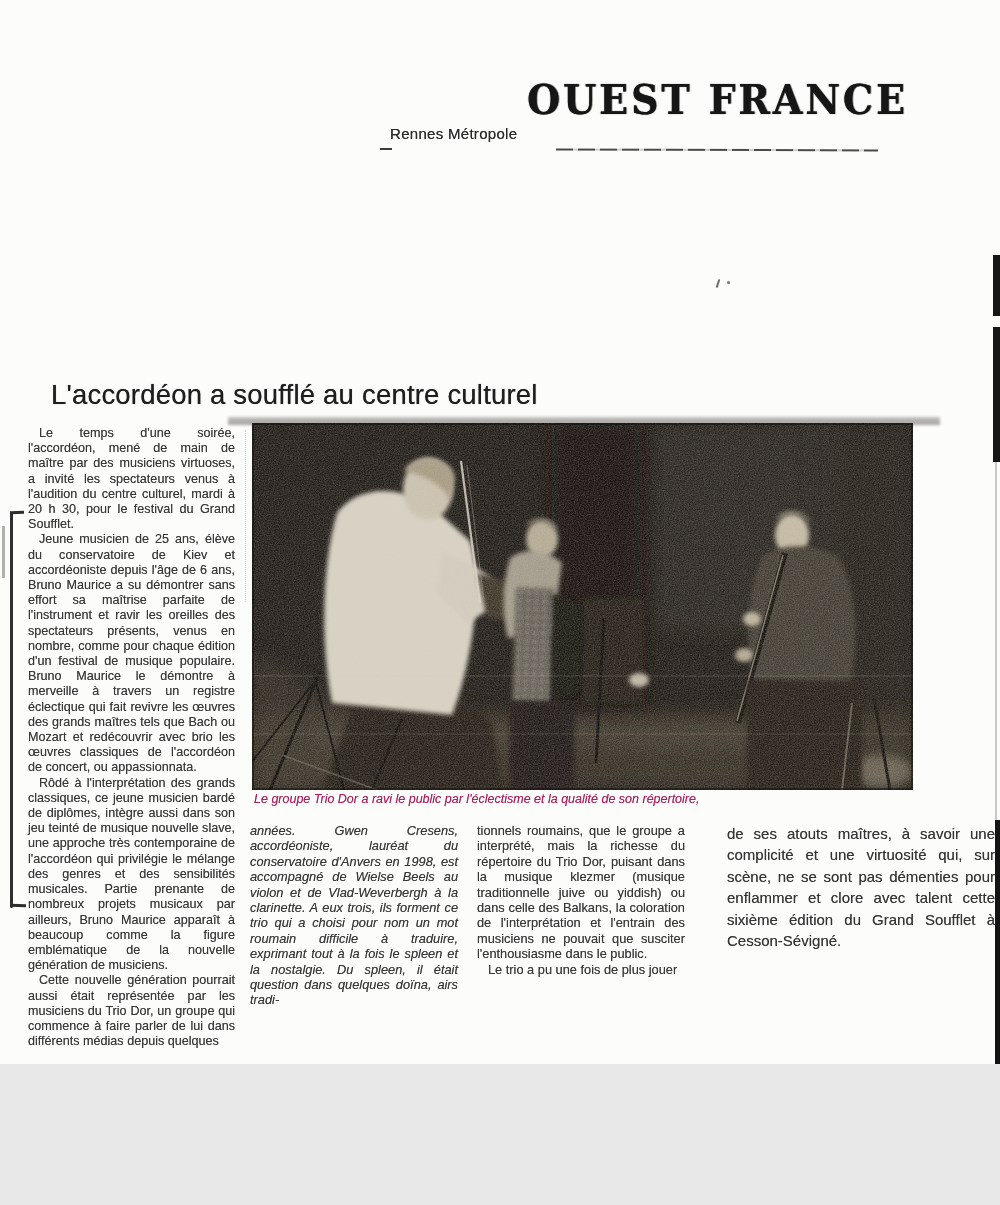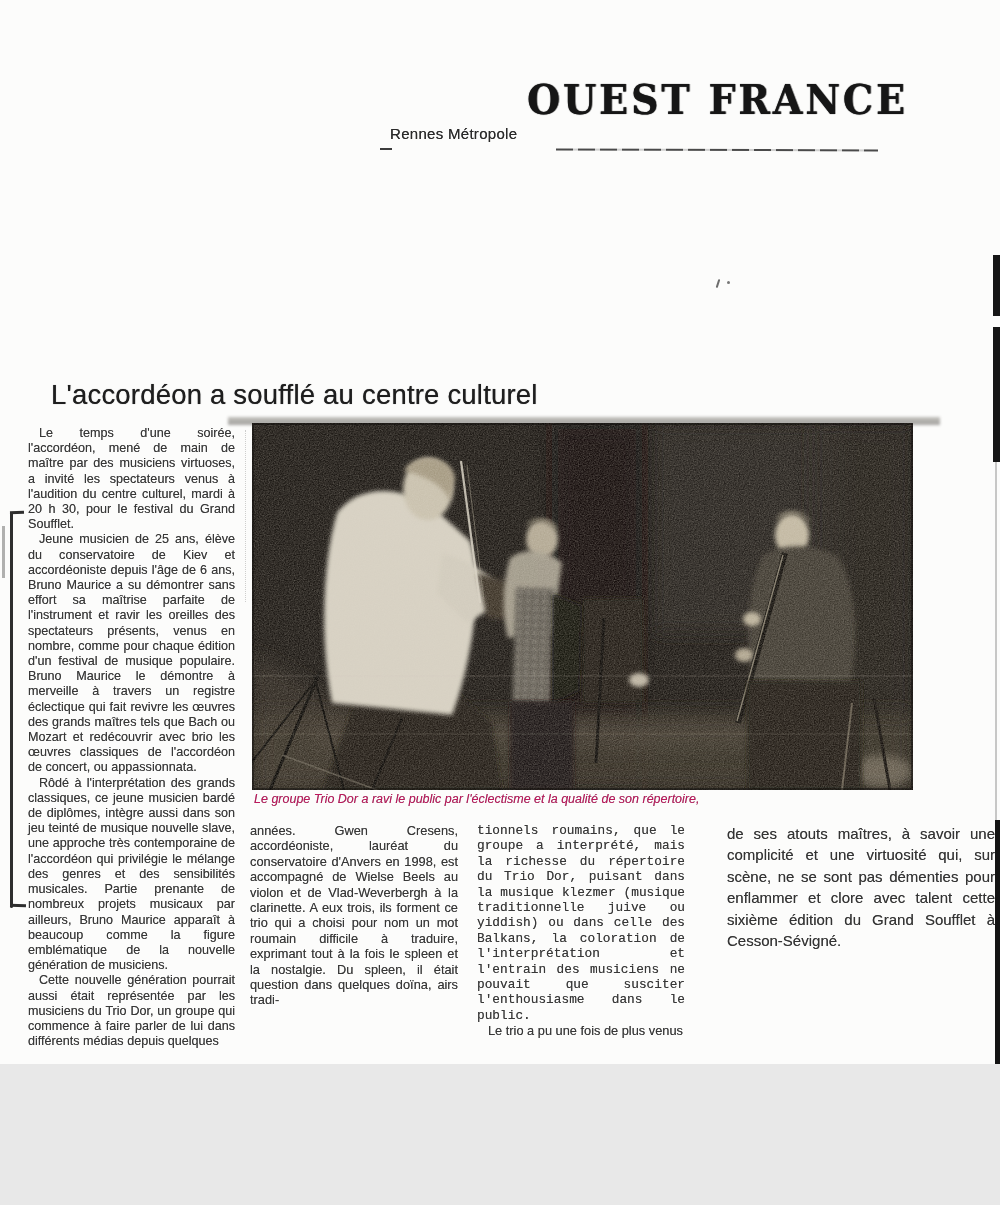--- a/index.html
+++ b/index.html
@@ -190,23 +190,23 @@
       <rect x="0" y="252" width="661" height="2" fill="#cfc8b8" opacity="0.10"></rect>
       <rect x="0" y="310" width="661" height="2" fill="#cfc8b8" opacity="0.08"></rect>
       <rect width="661" height="367" filter="url(#grain)" opacity="0.45"></rect>
       <rect x="1" y="1" width="659" height="365" fill="none" stroke="#0e0c09" stroke-width="2" opacity="0.5"></rect>
     </svg>
   </div>
 
   <div class="caption">Le groupe Trio Dor a ravi le public par l'éclectisme et la qualité de son répertoire,</div>
 
   <div class="col1 bodytext">
-    <p style="text-indent:0;">années. Gwen Cresens, accordéoniste, lauréat du conservatoire d'Anvers en 1998, est accompagné de Wielse Beels au violon et de Vlad-Weverbergh à la clarinette. A eux trois, ils forment ce trio qui a choisi pour nom un mot roumain difficile à traduire, exprimant tout à la fois le spleen et la nostalgie. Du spleen, il était question dans quelques doïna, airs tradi-</p>
+    <p style="text-indent:0;font-style:italic;">années. Gwen Cresens, accordéoniste, lauréat du conservatoire d'Anvers en 1998, est accompagné de Wielse Beels au violon et de Vlad-Weverbergh à la clarinette. A eux trois, ils forment ce trio qui a choisi pour nom un mot roumain difficile à traduire, exprimant tout à la fois le spleen et la nostalgie. Du spleen, il était question dans quelques doïna, airs tradi-</p>
   </div>
   <div class="col2 bodytext">
-    <p style="text-indent:0;font-family:Liberation Mono, monospace;">tionnels roumains, que le groupe a interprété, mais la richesse du répertoire du Trio Dor, puisant dans la musique klezmer (musique traditionnelle juive ou yiddish) ou dans celle des Balkans, la coloration de l'interprétation et l'entrain des musiciens ne pouvait que susciter l'enthousiasme dans le public.</p>
-    <p>Le trio a pu une fois de plus venus</p>
+    <p style="text-indent:0;">tionnels roumains, que le groupe a interprété, mais la richesse du répertoire du Trio Dor, puisant dans la musique klezmer (musique traditionnelle juive ou yiddish) ou dans celle des Balkans, la coloration de l'interprétation et l'entrain des musiciens ne pouvait que susciter l'enthousiasme dans le public.</p>
+    <p>Le trio a pu une fois de plus jouer</p>
   </div>
   <div class="col3 bodytext">
     <p style="text-indent:0;">de ses atouts maîtres, à savoir une complicité et une virtuosité qui, sur scène, ne se sont pas démenties pour enflammer et clore avec talent cette sixième édition du Grand Soufflet à Cesson-Sévigné.</p>
   </div>
 
 </div>
 
 </body></html>

